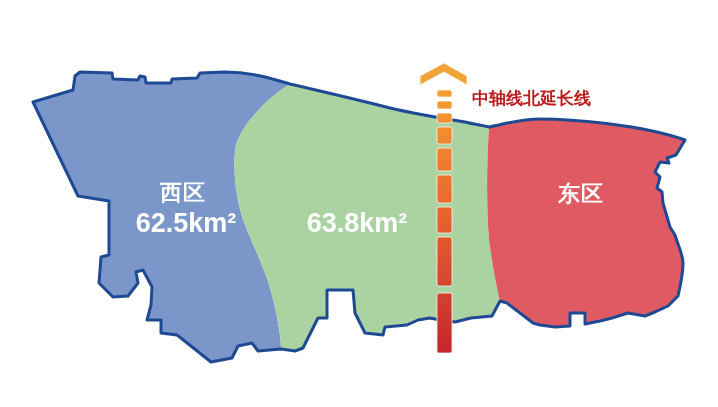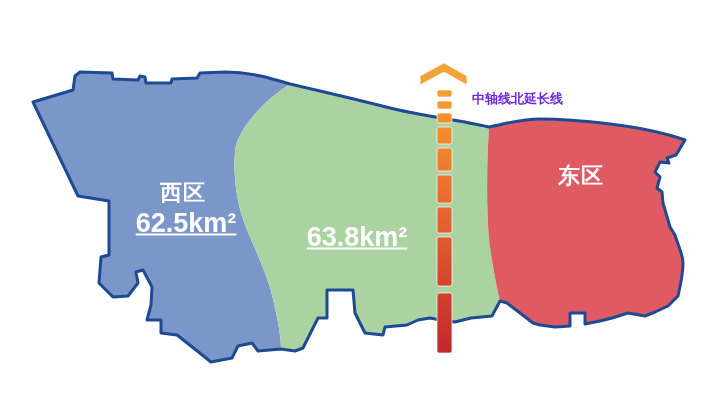--- a/index.html
+++ b/index.html
@@ -18,27 +18,27 @@
   .map-label{
     position:absolute;
     transform:translate(-50%,-50%);
     color:#ffffff;
     font-weight:bold;
     text-align:left;
     white-space:nowrap;
     line-height:1;
   }
   .region-name{font-size:22px;letter-spacing:1px;}
-  .region-area{font-size:27px;text-decoration:underline;}
+  .region-area{font-size:27px;}
   .axis-label{
     position:absolute;
     transform:translate(0,-50%);
-    font-size:13px;
+    font-size:17px;
     font-weight:bold;
-    color:#6d28d9;
+    color:#b91c1c;
     white-space:nowrap;
     line-height:1;
   }
 </style>
 </head>
 <body>
 
 <div class="stage">
 
   <svg width="718" height="407" viewBox="0 0 718 407">
@@ -120,18 +120,18 @@
       <rect x="437" y="175" width="15" height="28" rx="2" fill="url(#dashGrad)"></rect>
       <rect x="437" y="207" width="15" height="26" rx="2" fill="url(#dashGrad)"></rect>
       <rect x="437" y="237" width="15" height="49" rx="2" fill="url(#dashGrad)"></rect>
       <rect x="437" y="293" width="15" height="60" rx="2" fill="url(#dashGrad)"></rect>
     </g>
   </svg>
 
   <div class="map-label region-name" style="left:183px;top:193px;">西区</div>
   <div class="map-label region-area" style="left:186px;top:223px;">62.5km²</div>
 
-  <div class="map-label region-area" style="left:357px;top:237px;">63.8km²</div>
+  <div class="map-label region-area" style="left:357px;top:223px;">63.8km²</div>
 
-  <div class="map-label region-name" style="left:581px;top:176px;">东区</div>
+  <div class="map-label region-name" style="left:581px;top:194px;">东区</div>
 
   <div class="axis-label" style="left:472px;top:98px;">中轴线北延长线</div>
 </div>
 
 </body></html>

